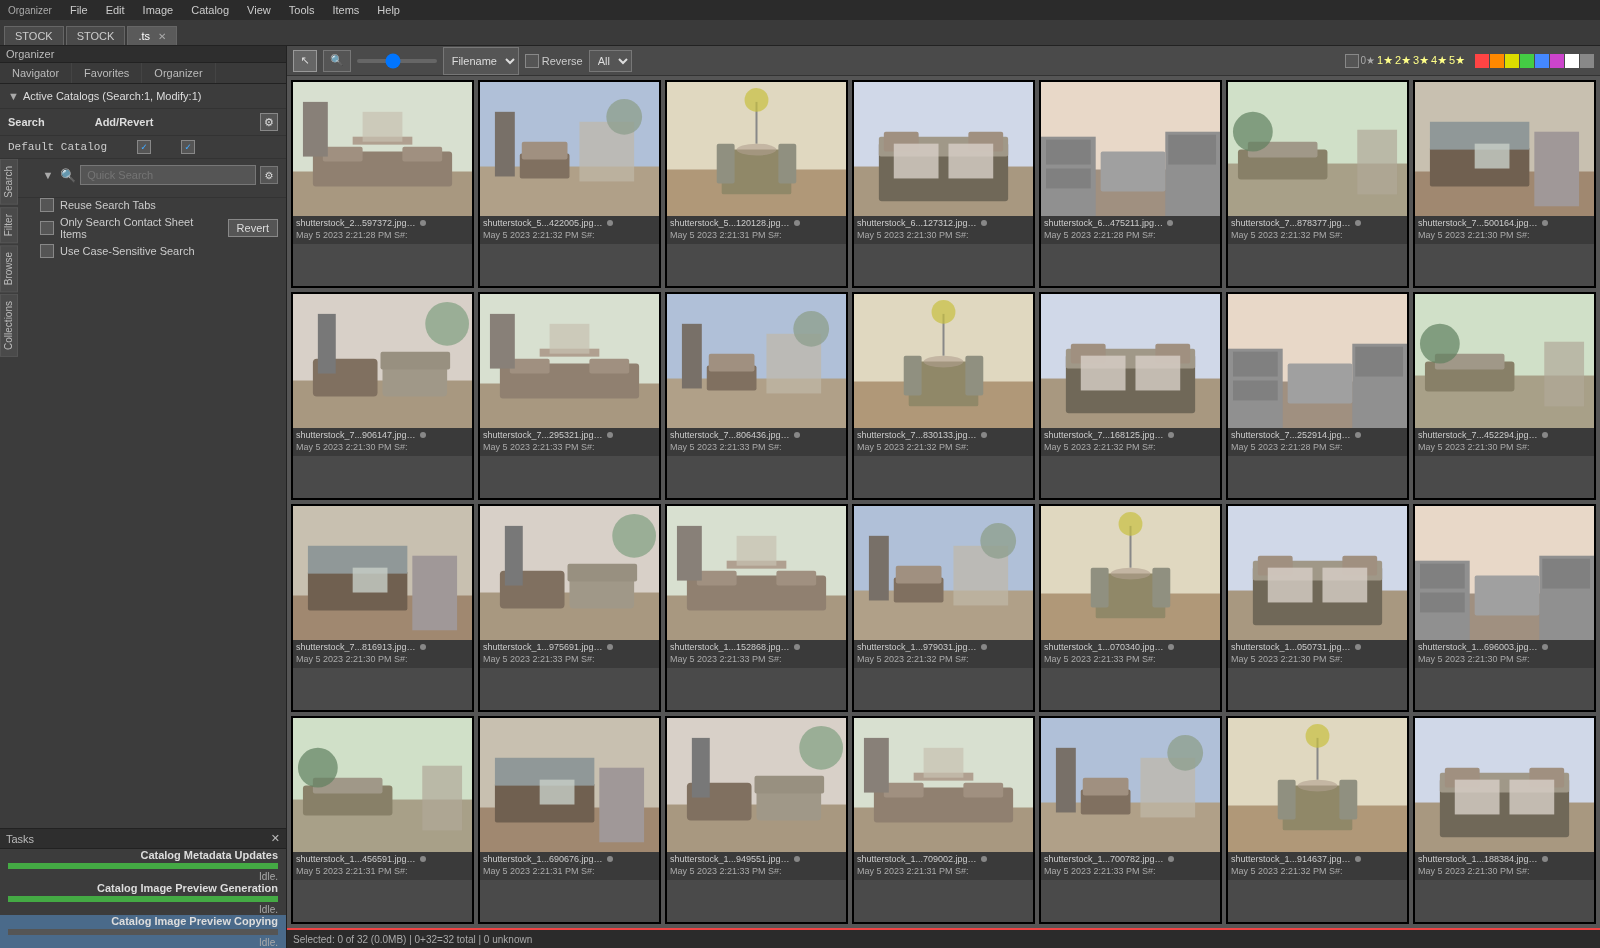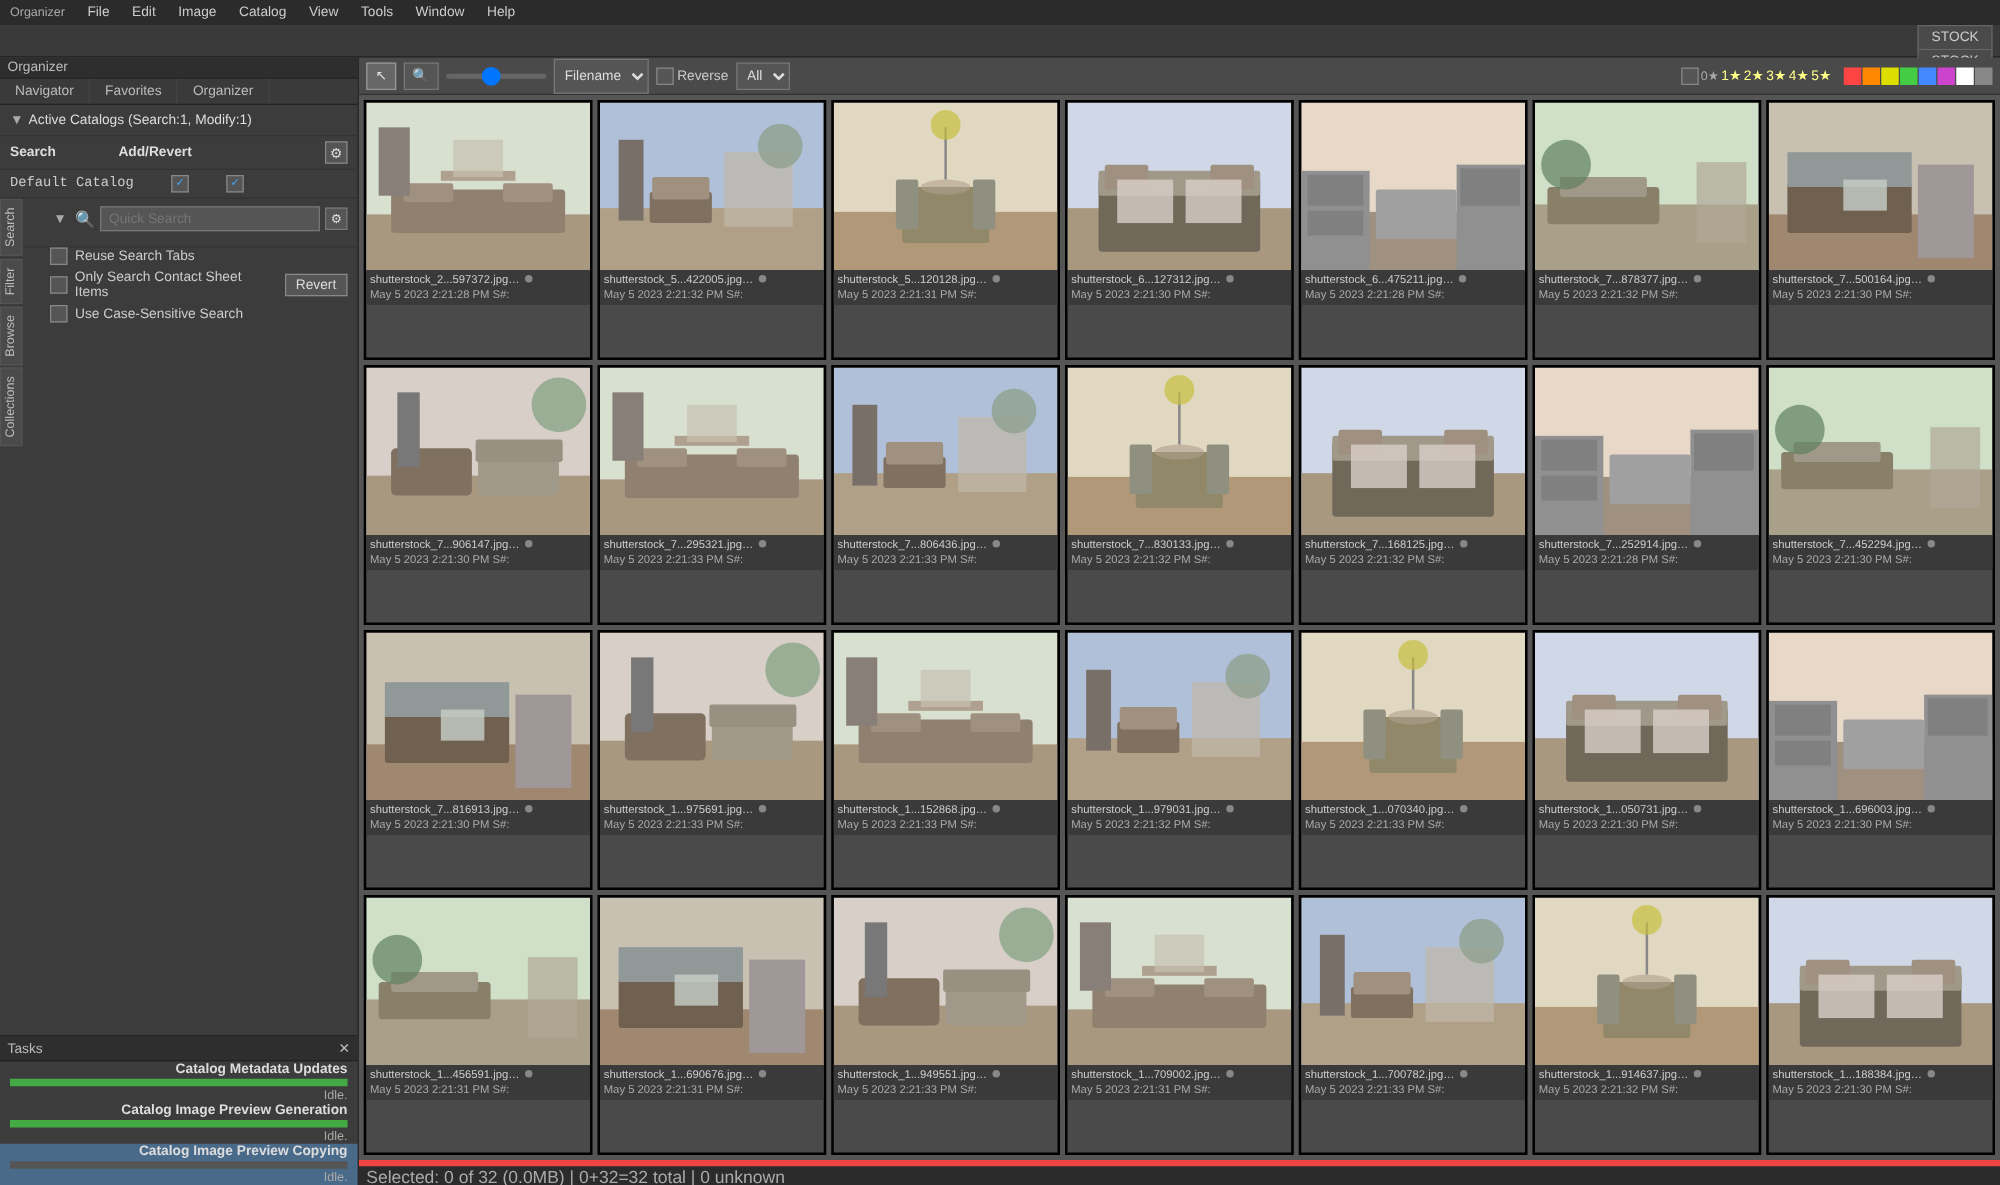--- a/index.html
+++ b/index.html
@@ -3,21 +3,21 @@
   <meta charset="utf-8">
   <style>
     * { box-sizing: border-box; margin: 0; padding: 0; }
     body { font-family: 'Segoe UI', Tahoma, Geneva, Verdana, sans-serif; font-size: 11px; background: #3c3c3c; color: #ddd; overflow: hidden; width: 1600px; height: 948px; }
 
     
     .menu-bar { background: #2b2b2b; height: 20px; display: flex; align-items: center; padding: 0 4px; gap: 10px; color: #ccc; font-size: 11px; }
     .menu-bar span { cursor: pointer; padding: 2px 4px; }
 
     
-    .tab-bar { background: #3a3a3a; height: 26px; display: flex; align-items: flex-end; padding: 0 4px; border-bottom: 1px solid #222; flex-direction: column; }
+    .tab-bar { background: #3a3a3a; height: 26px; display: flex; align-items: flex-end; padding: 0 4px; border-bottom: 1px solid #222; }
     .tab { background: #4a4a4a; border: 1px solid #666; border-bottom: none; padding: 3px 10px; font-size: 11px; cursor: pointer; color: #ccc; margin-right: 2px; display: flex; align-items: center; gap: 4px; }
     .tab.active { background: #5a5a5a; color: #fff; }
     .tab .close-x { color: #aaa; font-size: 10px; margin-left: 4px; }
 
     
     .main-layout { display: flex; height: calc(948px - 46px); }
 
     
     .left-panel { width: 287px; background: #3c3c3c; border-right: 1px solid #222; display: flex; flex-direction: column; flex-shrink: 0; }
     .left-panel-header { background: #2e2e2e; padding: 2px 6px; font-size: 11px; color: #bbb; border-bottom: 1px solid #222; }
@@ -79,40 +79,40 @@
     .image-grid::-webkit-scrollbar-track { background: #3a3a3a; }
     .image-grid::-webkit-scrollbar-thumb { background: #666; }
 
     .image-cell { background: #4a4a4a; display: flex; flex-direction: column; cursor: pointer; border: 2px solid #000000; }
     .image-thumb { width: 100%; aspect-ratio: 4/3; overflow: hidden; position: relative; }
     .image-info { padding: 2px 3px; background: #3a3a3a; font-size: 9px; color: #aaa; line-height: 1.3; }
     .image-info .filename { color: #ccc; }
     .image-dot { display: inline-block; width: 6px; height: 6px; border-radius: 50%; background: #888; margin-left: 2px; }
 
     
-    .status-bar { background: #2b2b2b; height: 20px; display: flex; align-items: center; padding: 0 6px; font-size: 14px; color: #aaa; border-top: 5px solid #ef4444; flex-shrink: 0; }
+    .status-bar { background: #2b2b2b; height: 20px; display: flex; align-items: center; padding: 0 6px; font-size: 10px; color: #aaa; border-top: 2px solid #ef4444; flex-shrink: 0; }
 
     
     .vertical-labels { display: flex; flex-direction: column; width: 18px; flex-shrink: 0; background: #3c3c3c; }
     .v-label { writing-mode: vertical-rl; transform: rotate(180deg); font-size: 10px; color: #bbb; padding: 6px 2px; cursor: pointer; background: #4a4a4a; border: 1px solid #555; margin-bottom: 2px; text-align: center; }
 
     .left-main-content { flex: 1; overflow: hidden; display: flex; flex-direction: column; }
   </style>
 </head>
 <body>
 
 <div class="menu-bar">
   <span style="color:#aaa; font-size:10px;">Organizer</span>
   <span>File</span>
   <span>Edit</span>
   <span>Image</span>
   <span>Catalog</span>
   <span>View</span>
   <span>Tools</span>
-  <span>Window</span>
+  <span>Items</span>
   <span>Help</span>
 </div>
 
 <div class="tab-bar">
   <div class="tab">
     <span>STOCK</span>
   </div>
   <div class="tab">
     <span>STOCK</span>
   </div>

